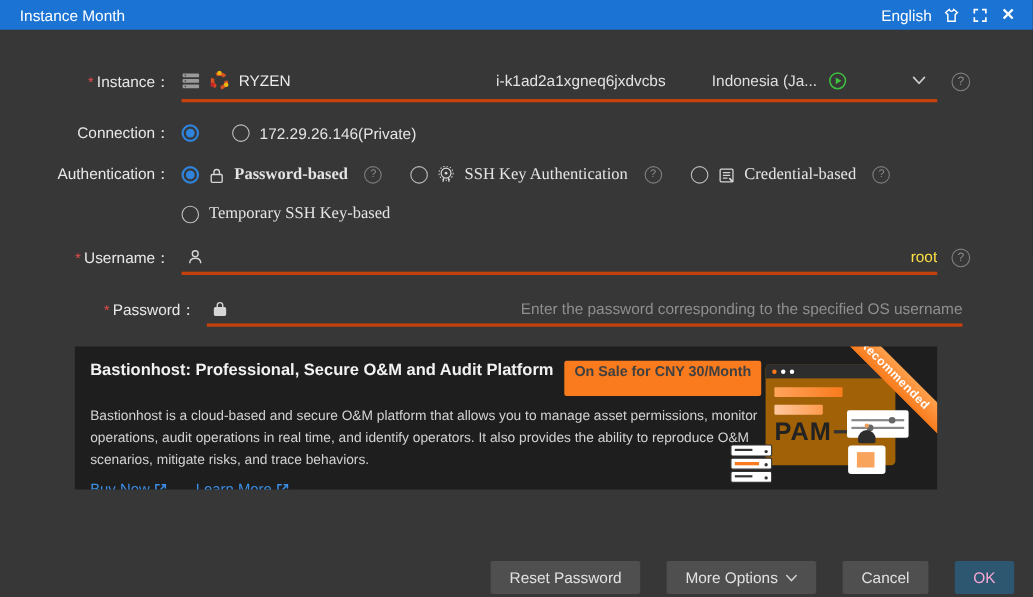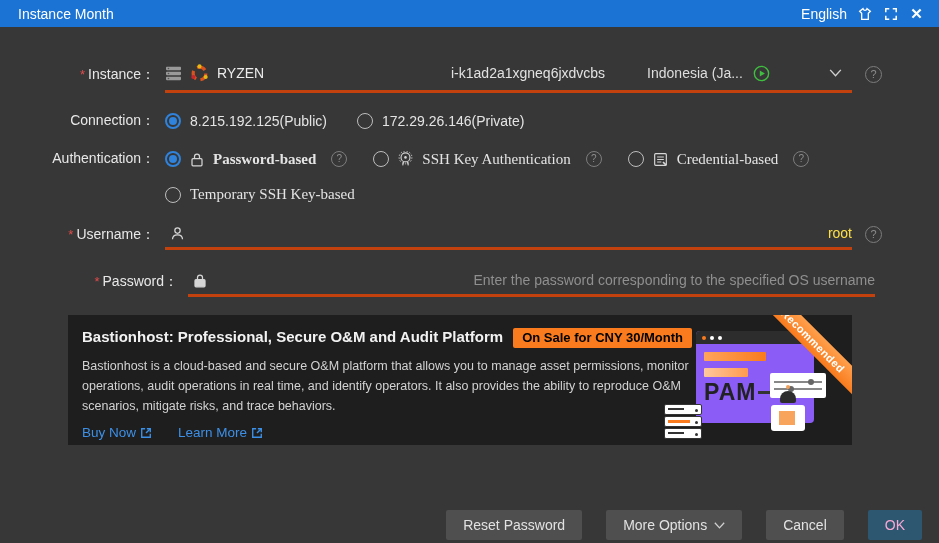--- a/index.html
+++ b/index.html
@@ -76,38 +76,38 @@
   .tfield input::placeholder { color:#8f8f8f; opacity:1; }
   .f-icon { flex:none; display:inline-flex; }
   
   .banner {
     position:relative; margin:18px 0 0 68px; width:784px; height:130px;
     background:#1e1e1e; overflow:hidden; padding:13px 165px 10px 14px;
   }
   .banner-head { display:flex; align-items:flex-start; gap:10px; }
   .banner-title { font-size:15px; font-weight:bold; color:#f2f2f2; white-space:nowrap; }
   .banner-badge {
-    background:#f97b1d; color:#000000; font-size:13px; font-weight:bold;
-    padding:2px 9px 3px; border-radius:2px; white-space:nowrap;
+    background:#f97b1d; color:#404040; font-size:13px; font-weight:bold;
+    padding:2px 9px 15px; border-radius:2px; white-space:nowrap;
   }
   .banner-desc {
     margin-top:8px; width:612px; font-size:12.5px; color:#d2d2d2; line-height:1.6;
   }
   .banner-links { margin-top:9px; display:flex; gap:26px; }
   .blink { display:flex; align-items:center; gap:4px; color:#3d90e8; font-size:13.5px; cursor:pointer; text-decoration:none; }
   .ribbon {
     position:absolute; top:16px; right:-36px; width:150px; text-align:center;
     transform:rotate(45deg); background:linear-gradient(180deg,#ffa04d,#f97b1d);
     color:#fff; font-size:11px; font-weight:bold; padding:4px 0; letter-spacing:.5px;
   }
   
   .illus { position:absolute; top:14px; right:24px; width:150px; height:110px; }
   .pam-window {
     position:absolute; left:18px; top:2px; width:118px; height:92px;
-    background:#8b5cf6; border-radius:4px; overflow:hidden;
+    background:#a16207; border-radius:4px; overflow:hidden;
   }
   .pam-bar { height:13px; background:#2d2d2d; display:flex; align-items:center; gap:4px; padding-left:6px; }
   .pam-bar i { width:4px; height:4px; border-radius:50%; display:block; }
   .pam-bar i:nth-child(1){ background:#f97b1d; }
   .pam-bar i:nth-child(2){ background:#fff; }
   .pam-bar i:nth-child(3){ background:#fff; }
   .pam-body { padding:8px 8px 0; }
   .pam-line1 { width:62px; height:9px; background:linear-gradient(90deg,#ffa45c,#f97b1d); border-radius:1px; }
   .pam-line2 { width:44px; height:9px; background:linear-gradient(90deg,#ffc89e,#ff9a4d); border-radius:1px; margin-top:7px; }
   .pam-text { font-size:23px; font-weight:bold; color:#222; line-height:1; margin-top:4px; letter-spacing:1px; }
@@ -205,21 +205,20 @@
         </div>
       </div>
       <span class="help row-help">?</span>
     </div>
 
     <div class="row row-connection">
       <span class="lbl">Connection：</span>
       <div class="opts">
         <span class="opt">
           <span class="radio on"></span>
-          <span class="opt-label">8.215.192.125(Public)</span>
         </span>
         <span class="opt">
           <span class="radio off"></span>
           <span class="opt-label">172.29.26.146(Private)</span>
         </span>
       </div>
     </div>
 
     <div class="row row-auth serif">
       <span class="lbl">Authentication：</span>

